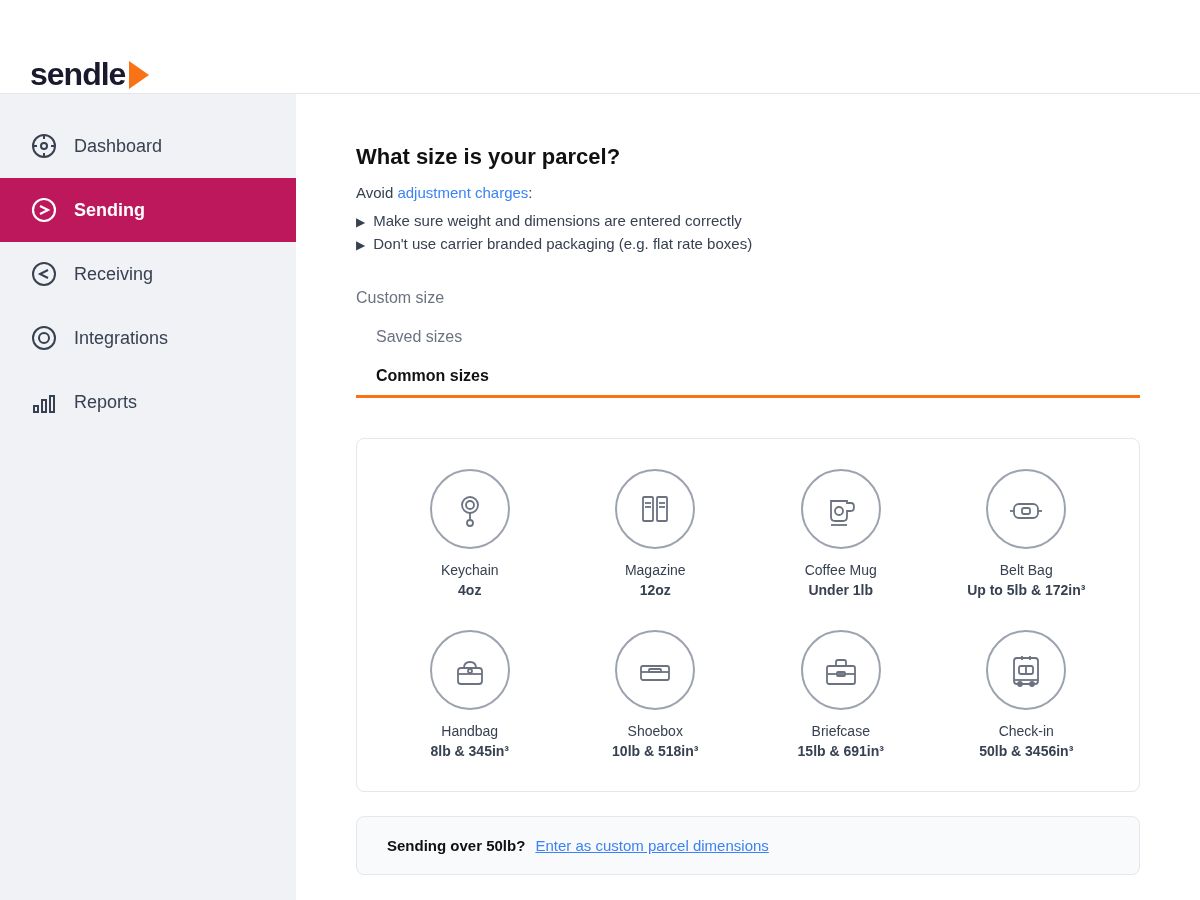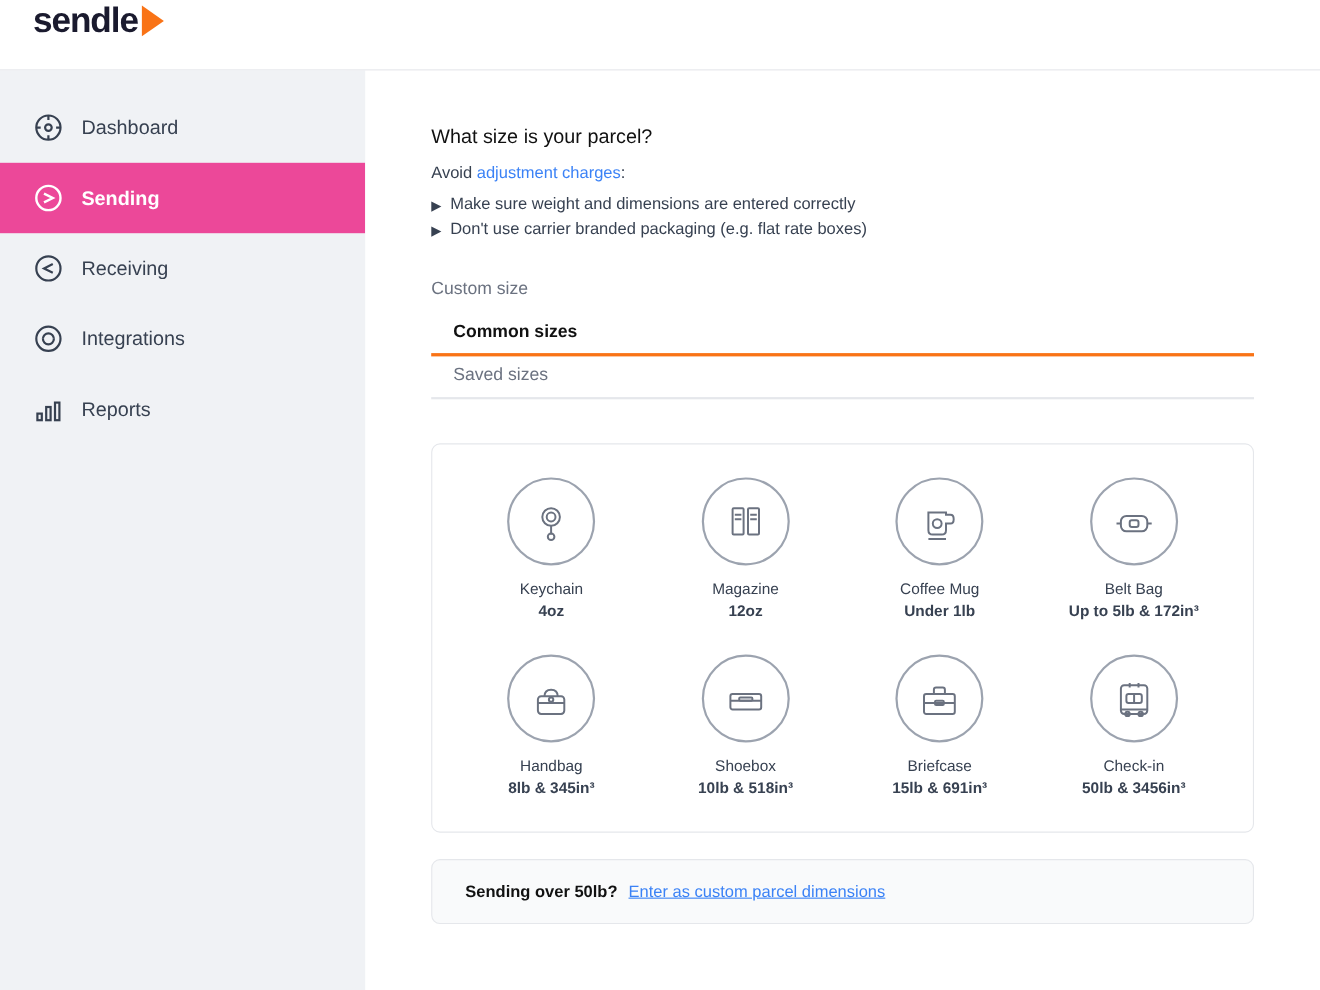--- a/index.html
+++ b/index.html
@@ -1,36 +1,36 @@
 <!DOCTYPE html>
 <html><head>
   <meta charset="utf-8">
   <style>
     * { box-sizing: border-box; margin: 0; padding: 0; }
     body { font-family: -apple-system, BlinkMacSystemFont, 'Segoe UI', sans-serif; background: #f0f2f5; display: flex; flex-direction: column; height: 900px; width: 1200px; }
 
     
-    .header { background: #fff; height: 64px; display: flex; align-items: flex-start; padding: 0 30px; border-bottom: 1px solid #e5e7eb; }
+    .header { background: #fff; height: 94px; display: flex; align-items: flex-end; padding: 0 30px; border-bottom: 1px solid #e5e7eb; }
     .logo { display: flex; align-items: center; gap: 2px; }
     .logo-text { font-size: 32px; font-weight: 700; color: #1a1a2e; letter-spacing: -1px; }
     .logo-arrow { width: 0; height: 0; border-top: 14px solid transparent; border-bottom: 14px solid transparent; border-left: 20px solid #f97316; margin-left: 2px; }
 
     
     .layout { display: flex; flex: 1; overflow: hidden; }
 
     
-    .sidebar { width: 332px; background: #f0f2f5; padding: 20px 0; flex-shrink: 0; border-radius: 18px; }
+    .sidebar { width: 296px; background: #f0f2f5; padding: 20px 0; flex-shrink: 0; border-radius: 18px; }
     .nav-item { display: flex; align-items: center; gap: 16px; padding: 18px 30px; cursor: pointer; font-size: 18px; color: #374151; border-radius: 0; }
-    .nav-item.active { background: #ec4899; color: #fff; font-weight: 700; align-items: center; }
+    .nav-item.active { background: #be185d; color: #fff; font-weight: 700; align-items: center; }
     .nav-icon { width: 28px; height: 28px; flex-shrink: 0; }
 
     
     .content { flex: 1; background: #fff; padding: 50px 60px; overflow-y: auto; }
 
-    .page-title { font-size: 18px; font-weight: 400; color: #111; margin-bottom: 14px; }
+    .page-title { font-size: 22px; font-weight: 700; color: #111; margin-bottom: 14px; }
     .subtitle { font-size: 15px; color: #374151; margin-bottom: 8px; }
     .subtitle a { color: #3b82f6; text-decoration: none; }
     .bullet-list { list-style: none; margin: 8px 0 24px 0; }
     .bullet-list li { font-size: 15px; color: #374151; padding: 3px 0; display: flex; align-items: flex-start; gap: 8px; }
     .bullet-arrow { color: #374151; font-size: 12px; margin-top: 3px; }
 
     
     .tabs { display: flex; gap: 0; margin-bottom: 40px; border-bottom: 2px solid #e5e7eb; flex-direction: column; }
     .tab { padding: 10px 20px; font-size: 16px; font-weight: 500; color: #6b7280; cursor: pointer; border-bottom: 3px solid transparent; margin-bottom: -2px; }
     .tab.active { color: #111; font-weight: 700; border-bottom: 3px solid #f97316; }
@@ -124,25 +124,25 @@
       <li>
         <span class="bullet-arrow">▶</span>
         <span>Don't use carrier branded packaging (e.g. flat rate boxes)</span>
       </li>
     </ul>
 
     <div class="tabs">
       <div class="tab">
         <span>Custom size</span>
       </div>
+      <div class="tab">
+        <span>Saved sizes</span>
+      </div>
       <div class="tab active">
         <span>Common sizes</span>
-      </div>
-      <div class="tab">
-        <span>Saved sizes</span>
       </div>
     </div>
 
     <div class="size-grid-container">
       <div class="size-grid">
 
         <div class="size-item">
           <div class="size-icon-circle">
             <svg viewBox="0 0 40 40" fill="none" stroke="#6b7280" stroke-width="1.8">
               <circle cx="20" cy="16" r="8"></circle>

